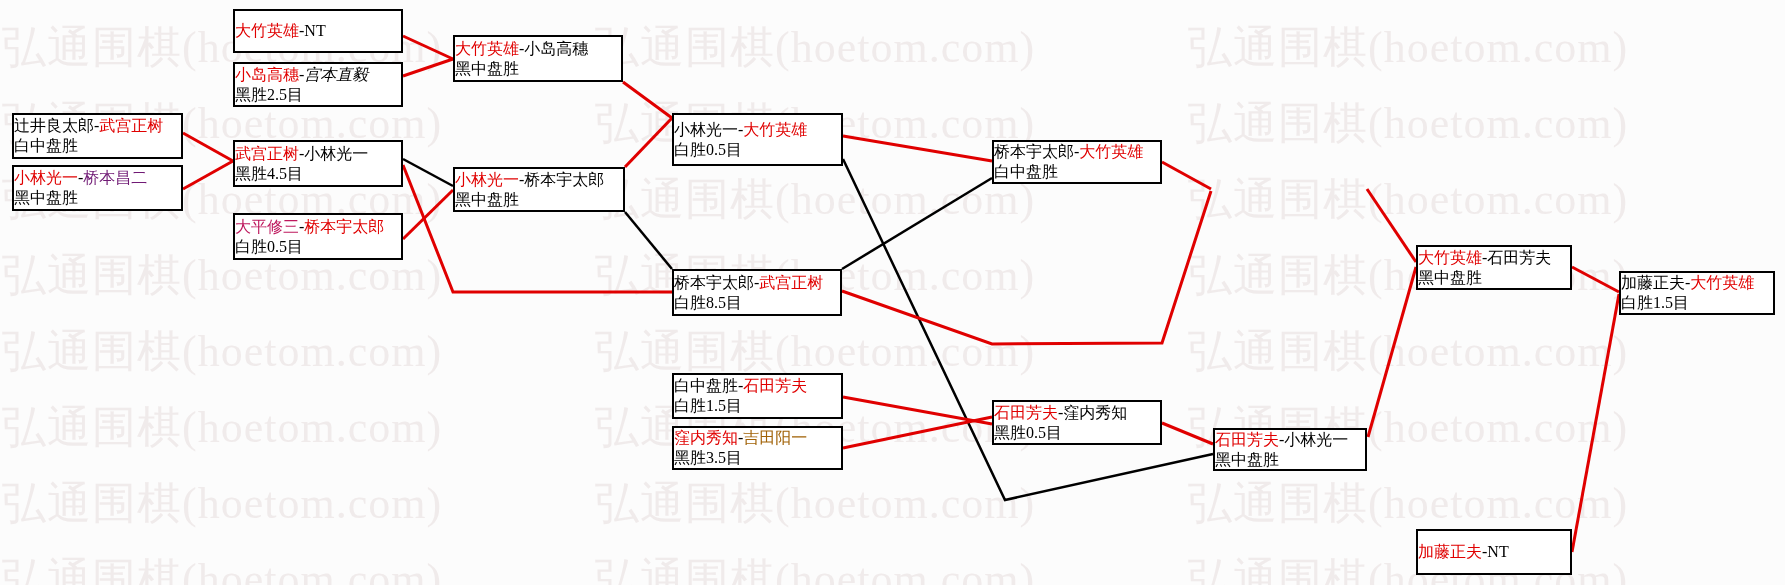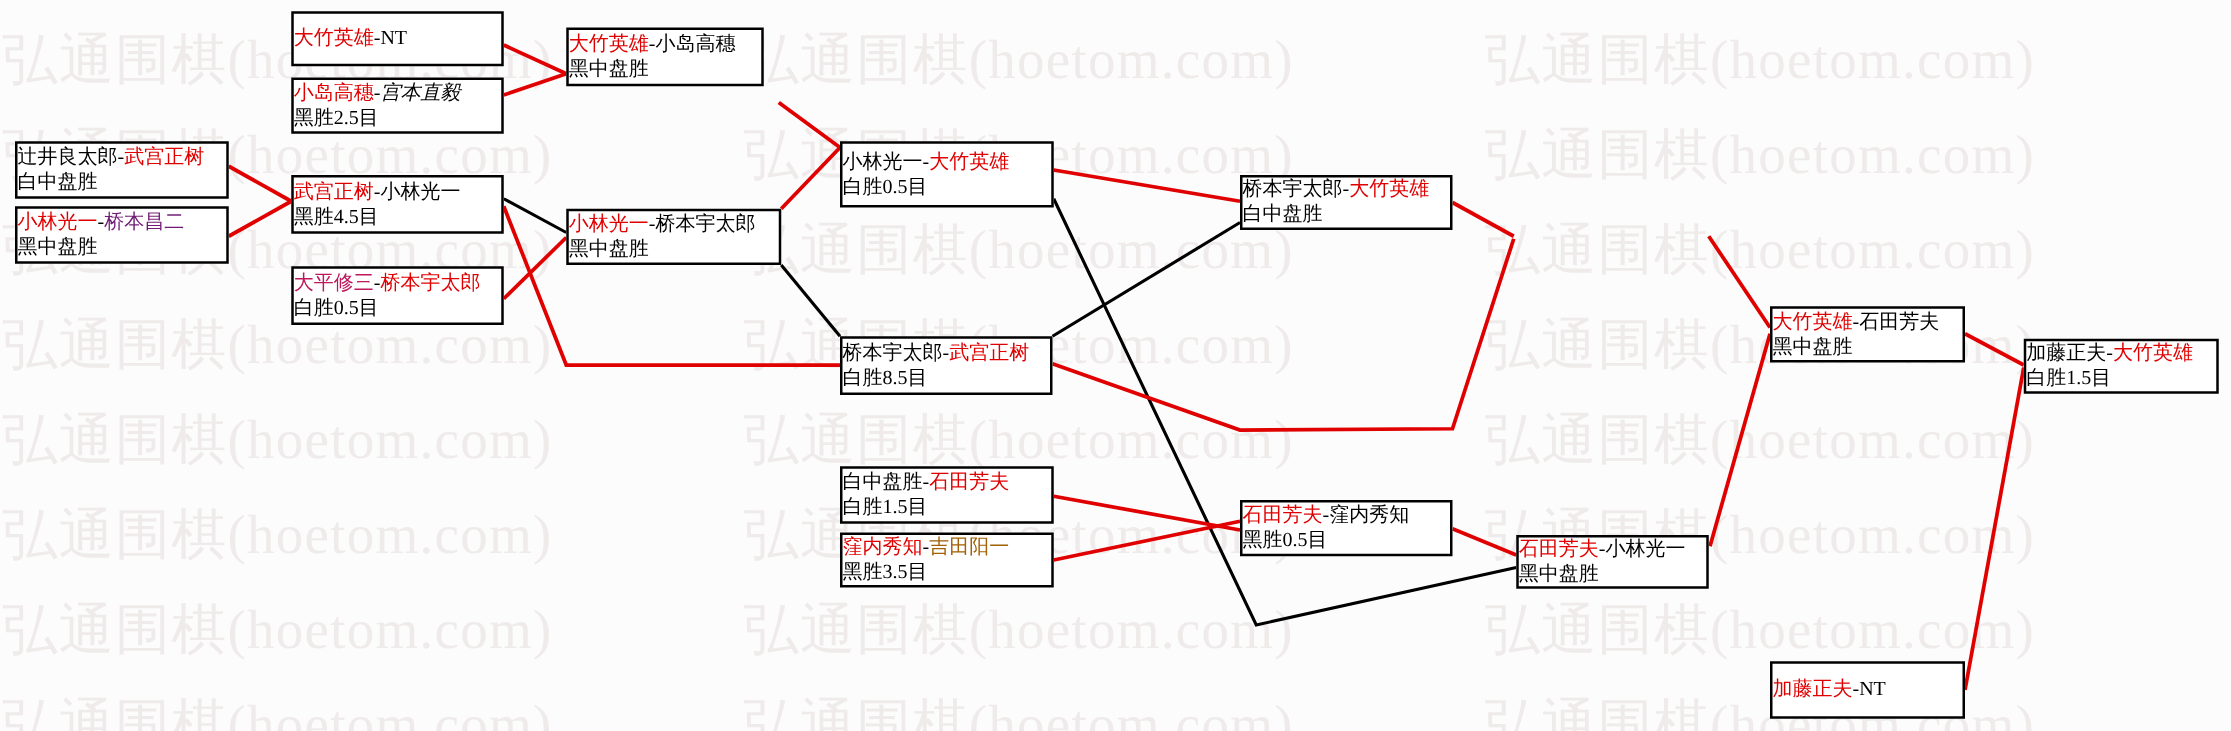--- a/index.html
+++ b/index.html
@@ -82,21 +82,21 @@
     <div class="l2">黑胜2.5目</div>
   </div>
   <div class="box" style="left:12px;top:113px;width:171px;height:46px">
     <div class="l1"><span style="color: rgb(0, 0, 0);">辻井良太郎</span><span>-</span><span style="color: rgb(224, 0, 0);">武宫正树</span></div>
     <div class="l2">白中盘胜</div>
   </div>
   <div class="box" style="left:12px;top:165px;width:171px;height:46px">
     <div class="l1"><span style="color: rgb(224, 0, 0);">小林光一</span><span>-</span><span style="color: #701a75;">桥本昌二</span></div>
     <div class="l2">黑中盘胜</div>
   </div>
-  <div class="box" style="left:453px;top:22px;width:158px;height:47px">
+  <div class="box" style="left:453px;top:35px;width:170px;height:47px">
     <div class="l1"><span style="color: rgb(224, 0, 0);">大竹英雄</span><span>-</span><span style="color: rgb(0, 0, 0);">小岛高穗</span></div>
     <div class="l2">黑中盘胜</div>
   </div>
   <div class="box" style="left:233px;top:140px;width:170px;height:47px">
     <div class="l1"><span style="color: rgb(224, 0, 0);">武宫正树</span><span>-</span><span style="color: rgb(0, 0, 0);">小林光一</span></div>
     <div class="l2">黑胜4.5目</div>
   </div>
   <div class="box" style="left:233px;top:213px;width:170px;height:47px">
     <div class="l1"><span style="color: #be185d;">大平修三</span><span>-</span><span style="color: rgb(224, 0, 0);">桥本宇太郎</span></div>
     <div class="l2">白胜0.5目</div>

